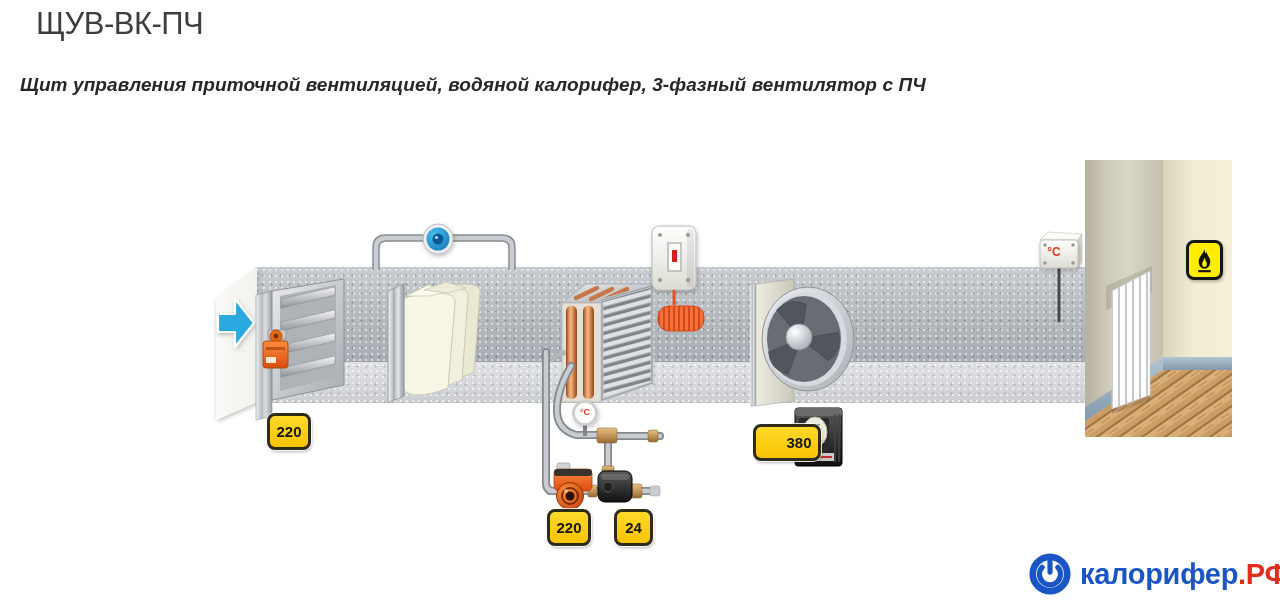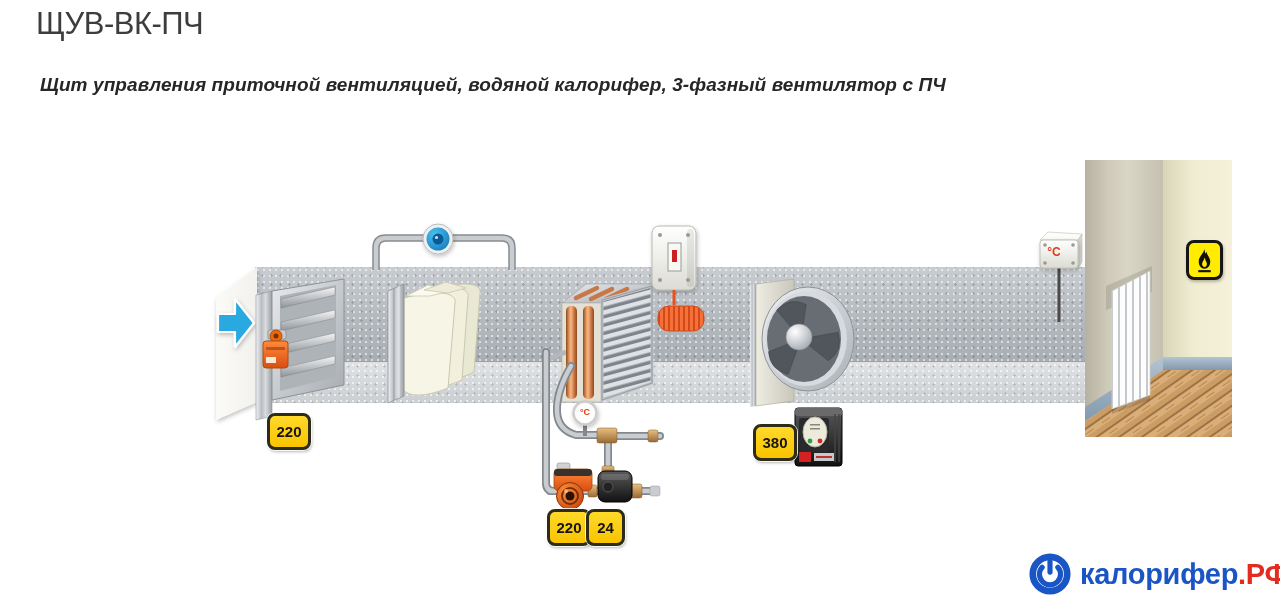--- a/index.html
+++ b/index.html
@@ -9,21 +9,21 @@
   }
   .abs{position:absolute;}
   
   .title{
     left:20px;top:6px;font-size:31px;font-weight:400;color:#3d3d3d;
     letter-spacing:-0.5px;
     margin-left:16px;
   }
   .subtitle{
     left:20px;top:74px;font-size:19px;font-style:italic;font-weight:700;
-    color:#262626;letter-spacing:0.1px;margin-left:20px;
+    color:#262626;letter-spacing:0.1px;
   }
   
   .duct-back{
     left:255px;top:267px;width:830px;height:94px;
     background-image:
       radial-gradient(rgba(255,255,255,.55) 1px, transparent 1.4px),
       radial-gradient(rgba(70,76,82,.28) 1px, transparent 1.4px),
       linear-gradient(180deg,#c9cdd1 0%,#b4b9be 55%,#a9aeb4 100%);
     background-size:6px 6px,9px 9px,100% 100%;
     background-position:0 0,3px 4px,0 0;
@@ -50,22 +50,22 @@
   
   .badge{
     width:38px;height:31px;border:3px solid #2e2c18;border-radius:8px;
     background:linear-gradient(180deg,#ffd92a,#f9c400);
     color:#141414;font-size:15px;font-weight:700;
     display:flex;align-items:center;justify-content:center;
     box-shadow:0 0 0 1px rgba(255,255,255,.85),1px 2px 3px rgba(0,0,0,.28);
   }
   .badge-damper{left:267px;top:413px;}
   .badge-pump{left:547px;top:509px;}
-  .badge-valve{left:586px;top:509px;width:33px;text-align:right;}
-  .badge-fan{left:753px;top:424px;}
+  .badge-valve{left:614px;top:509px;width:33px;text-align:right;}
+  .badge-fan{left:753px;top:424px;padding-left:24px;}
   
   .gauge-text{
     left:574px;top:407px;width:22px;text-align:center;
     font-size:9px;font-weight:700;color:#e23a1c;
   }
   .ductsensor-text{
     left:1041px;top:245px;width:26px;text-align:center;
     font-size:12px;font-weight:700;color:#e23a1c;
   }
   

